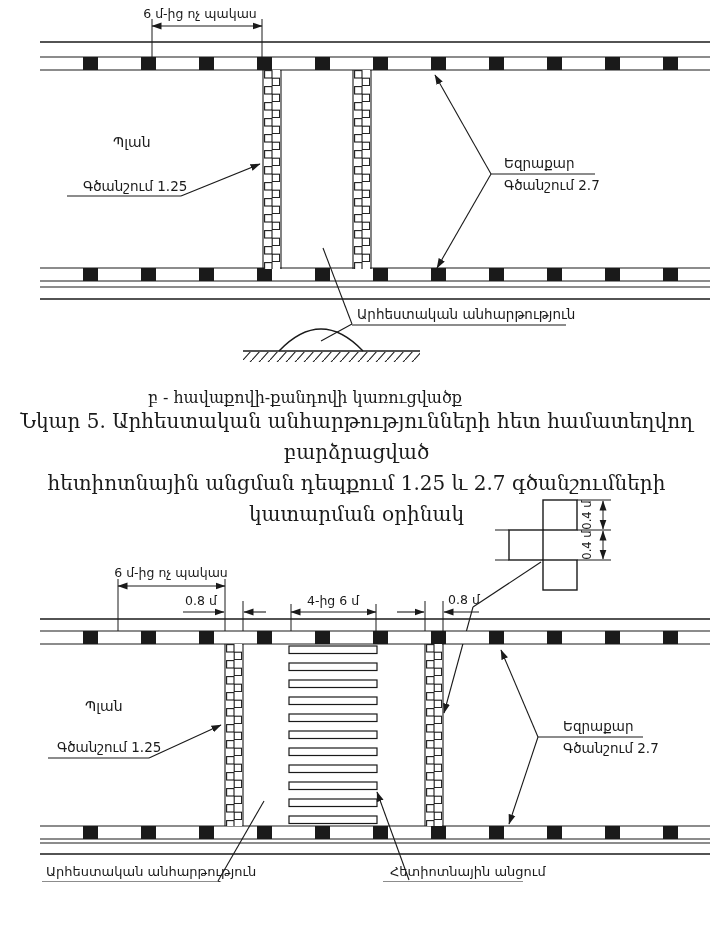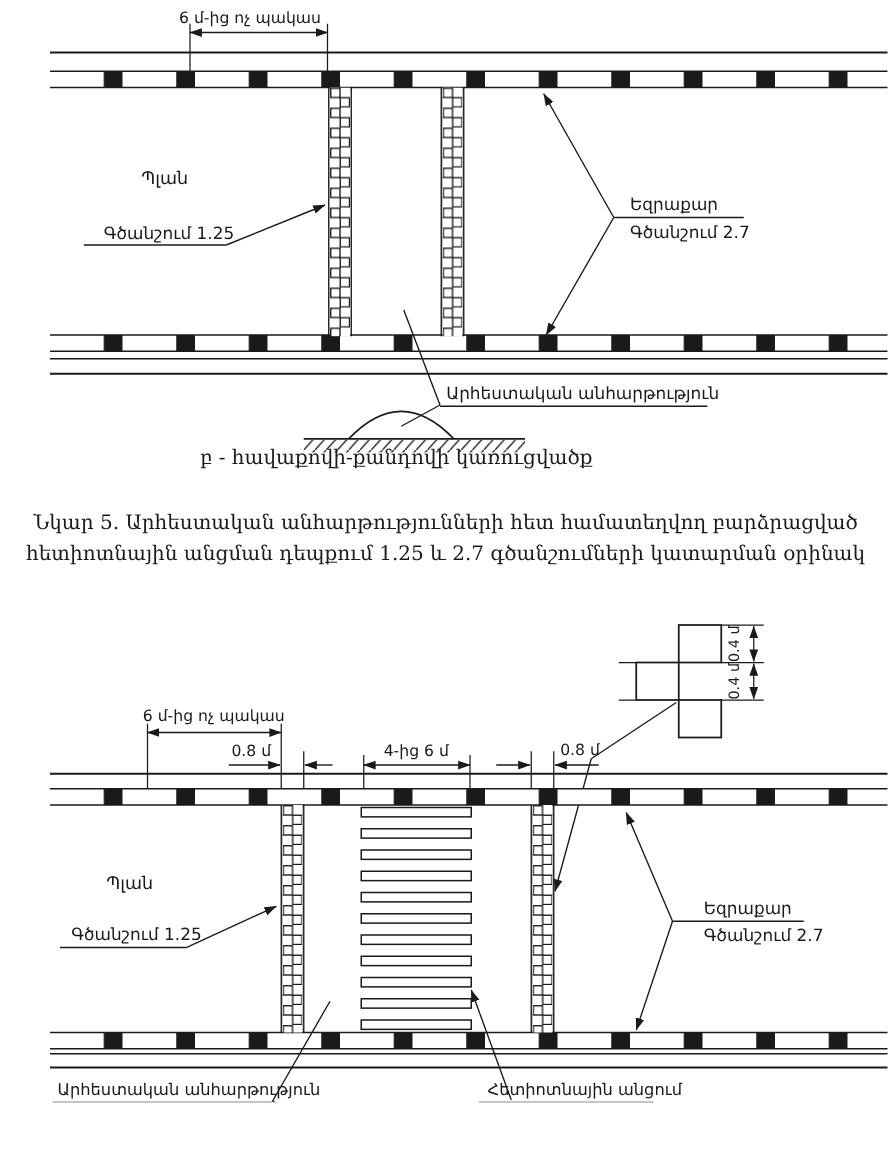--- a/index.html
+++ b/index.html
@@ -1,21 +1,21 @@
 <!DOCTYPE html>
 <html><head>
 <meta charset="utf-8">
 <style>
   html,body{margin:0;padding:0;background:#ffffff;}
   .page{position:relative;width:713px;height:882px;background:#fff;overflow:hidden;}
   svg{position:absolute;left:0;}
   svg text{font-family:"DejaVu Sans",sans-serif;fill:#1a1a1a;}
   .cap{position:absolute;font-family:"DejaVu Serif",serif;color:#1a1a1a;text-align:center;}
-  .capB{top:356px;left:0;width:610px;font-size:16px;margin-left:12px;}
-  .figcap{top:406px;left:10px;width:693px;font-size:16px;line-height:1.55;}
+  .capB{top:388px;left:0;width:610px;font-size:16px;}
+  .figcap{top:406px;left:10px;width:693px;font-size:20px;line-height:1.55;}
 </style>
 </head>
 <body>
 
 <div class="page">
 
   <svg viewBox="0 0 713 400" width="713" height="400" style="top:0">
     <defs>
       <marker id="ahA" markerWidth="11" markerHeight="9" refX="9.5" refY="4" orient="auto-start-reverse" markerUnits="userSpaceOnUse">
         <path d="M0,0.5 L10,4 L0,7.5 Z" fill="#1a1a1a"></path>

